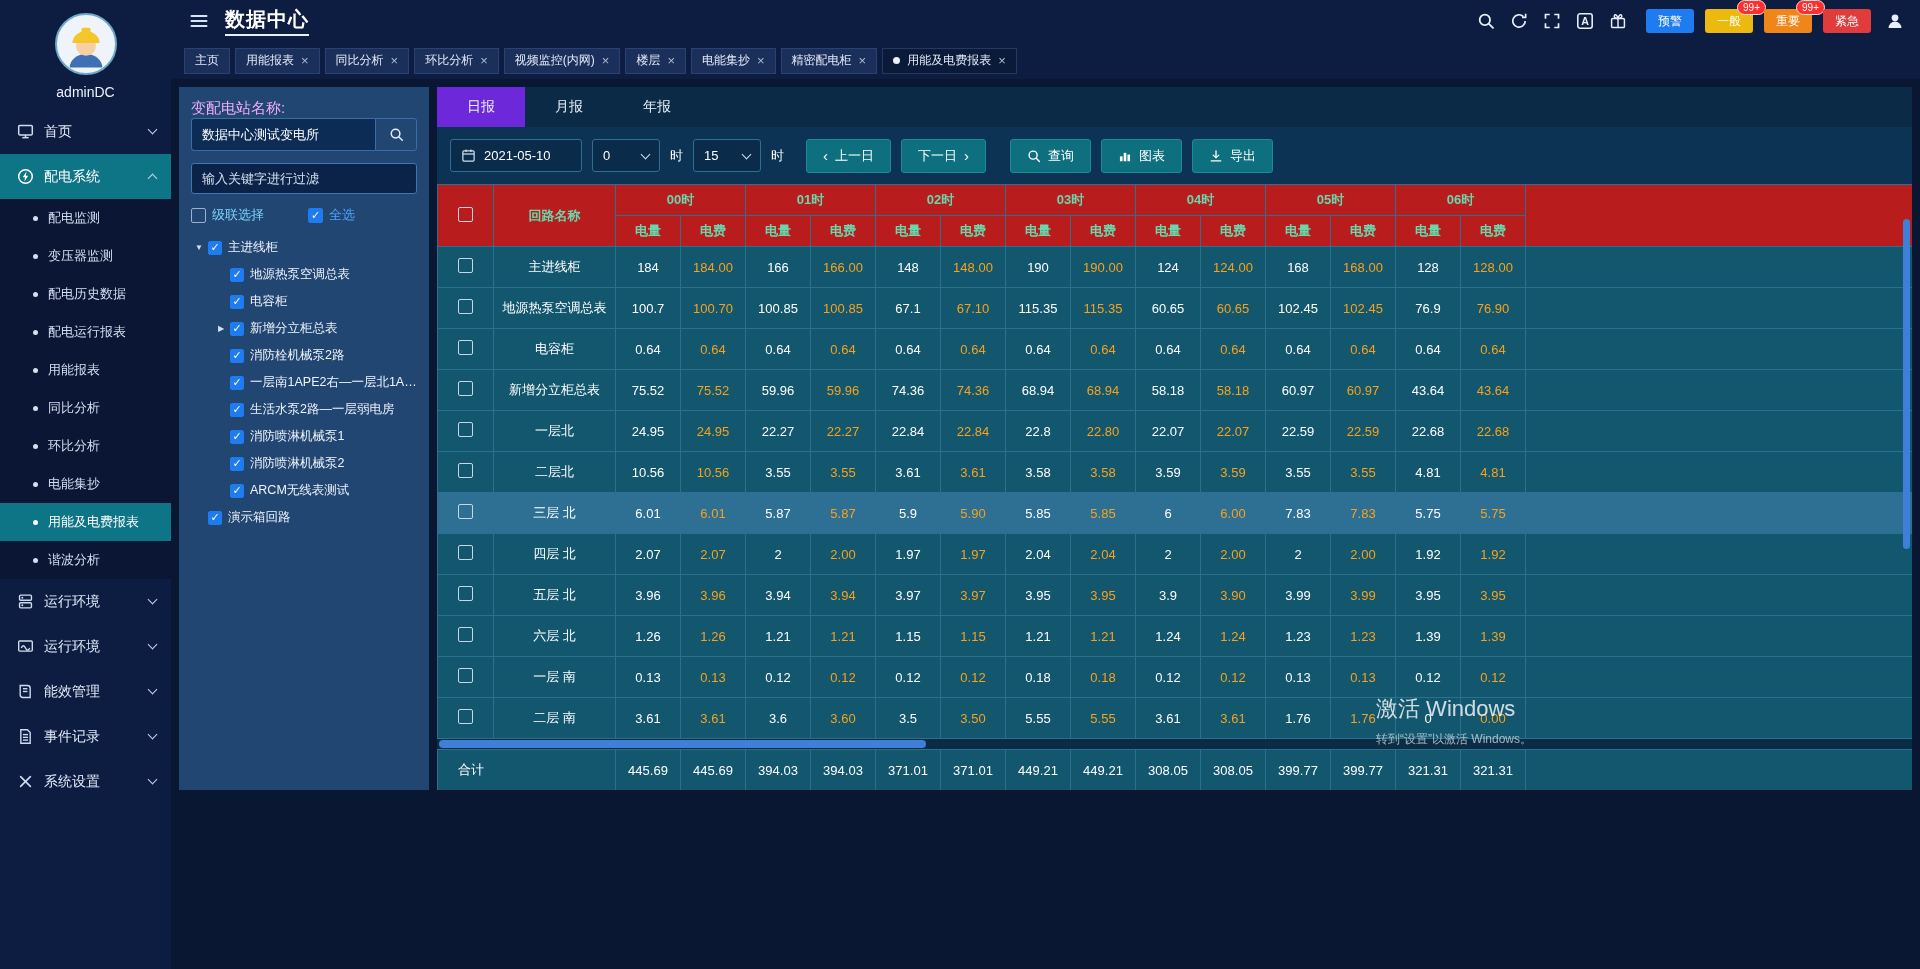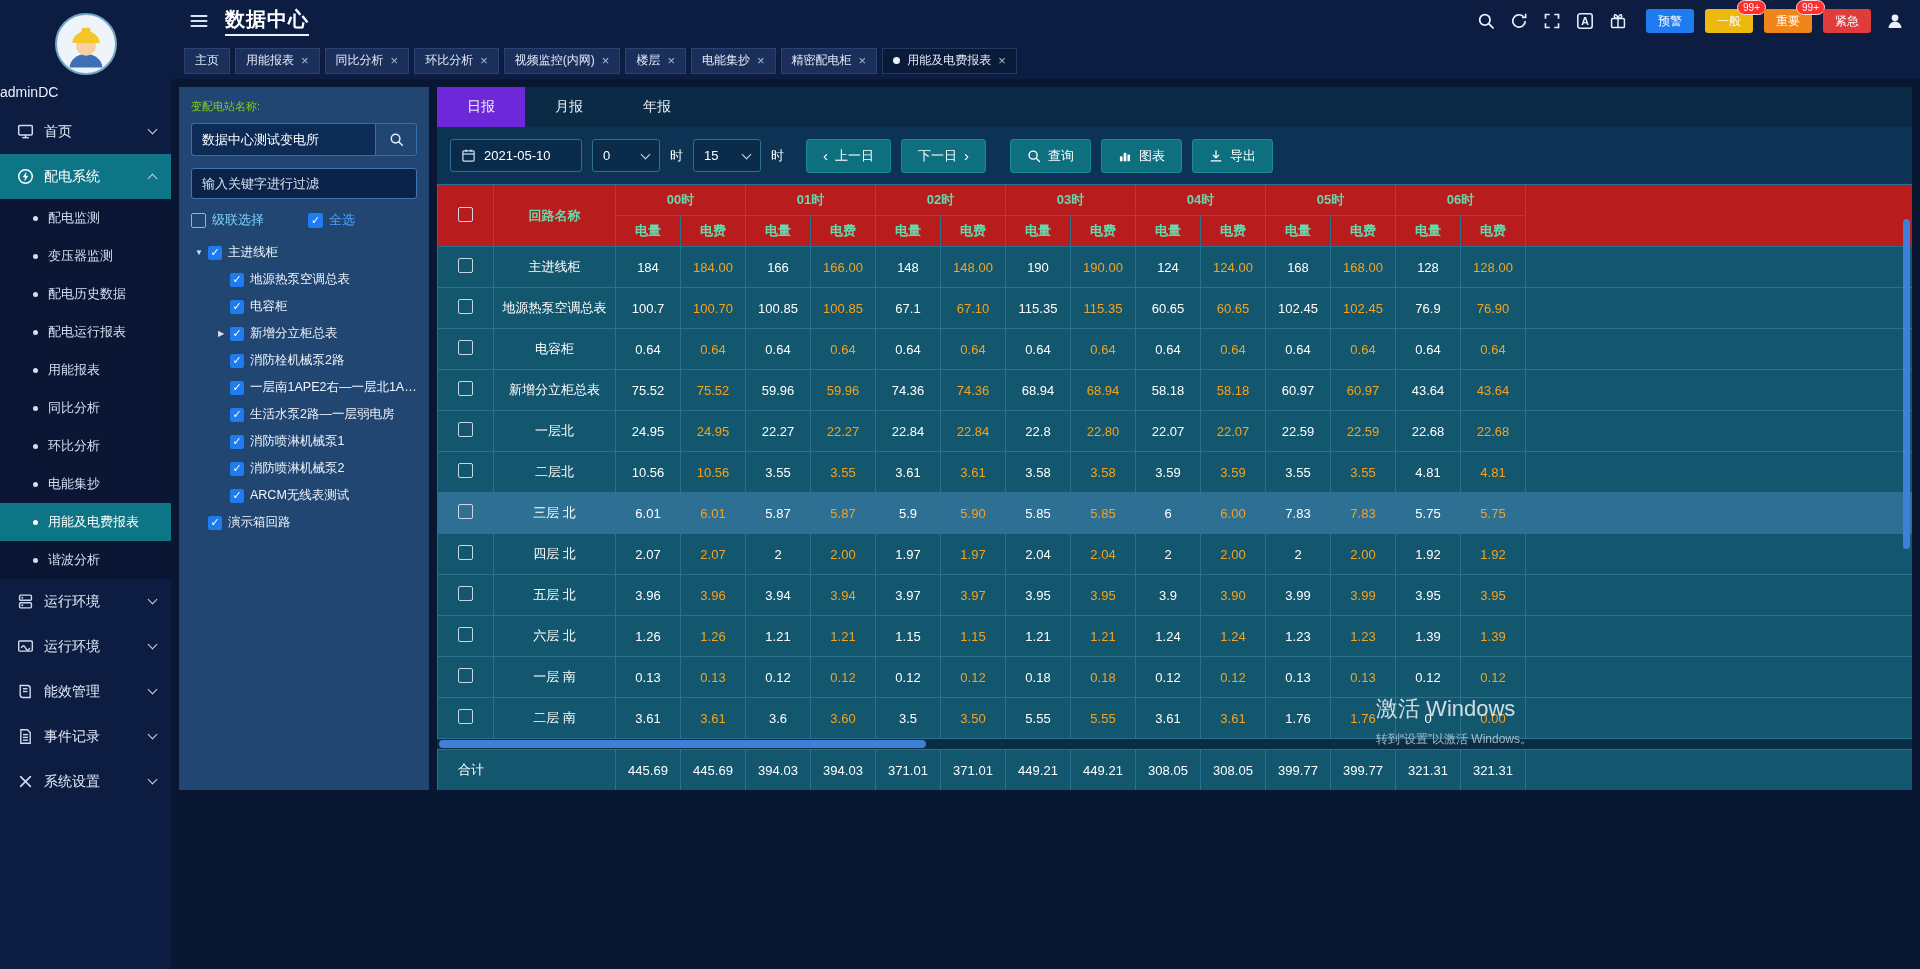--- a/index.html
+++ b/index.html
@@ -2,21 +2,21 @@
 <html><head>
 <meta charset="utf-8">
 <style>
   *{margin:0;padding:0;box-sizing:border-box}
   html,body{width:1920px;height:969px;overflow:hidden}
   body{font-family:"Liberation Sans","DejaVu Sans",sans-serif;background:#0a1733;color:#fff;position:relative}
   .app{display:flex;width:100%;height:100%}
 
   
   .sidebar{width:171px;background:#0d1d42;flex-shrink:0;display:flex;flex-direction:column;z-index:3}
-  .user-block{padding:13px 0 9px;text-align:left}
+  .user-block{padding:13px 0 9px;text-align:center}
   .avatar{width:62px;height:62px;border-radius:50%;margin:0 auto 9px;border:2px solid #70a6c8;background:#eef4fa;overflow:hidden}
   .avatar svg{width:100%;height:100%;display:block}
   .username{font-size:14px;color:#eaf0fc}
   .menu{flex:1;overflow:hidden}
   .menu-item{height:45px;display:flex;align-items:center;padding:0 15px 0 17px;font-size:14px;color:#e2e9f6;cursor:pointer}
   .menu-item.active{background:#0e7586;color:#fff}
   .mi-icon{width:17px;height:17px;margin-right:10px;display:inline-flex;color:#cfdcf0}
   .mi-icon svg{width:100%;height:100%}
   .menu-item.active .mi-icon{color:#fff}
   .mi-label{flex:1;text-align:left}
@@ -47,21 +47,21 @@
   .tab{height:26px;display:flex;align-items:center;gap:7px;padding:0 10px;background:#1b2f5b;border:1px solid #2b416f;color:#e3eaf8;font-size:12px;cursor:pointer;white-space:nowrap}
   .tab.active{background:#0a1b3a;border-color:#24395f}
   .tab-dot{width:7px;height:7px;border-radius:50%;background:#e9f1fb}
   .tab-close{font-size:13px;color:#aebbd4;line-height:1;cursor:pointer}
 
   
   .content{height:719px;display:flex;padding:8px;gap:8px;flex-shrink:0}
 
   
   .tree-panel{width:250px;background:#214672;flex-shrink:0;padding:12px 12px;display:flex;flex-direction:column}
-  .tp-label{font-size:11px;color:#84cc16;margin-bottom:9px}
+  .tp-label{font-size:15px;color:#f0abfc;}
   .station-row{display:flex;margin-bottom:12px}
   .station-input{flex:1;height:33px;background:#0d2c55;border:1px solid #3a6ca8;border-right:none;border-radius:3px 0 0 3px;color:#fff;font-size:13px;padding:0 10px;outline:none;min-width:0}
   .station-search-btn{width:42px;height:33px;border:1px solid #3a6ca8;border-radius:0 3px 3px 0;display:flex;align-items:center;justify-content:center;color:#e3ecf9;cursor:pointer;flex-shrink:0}
   .station-search-btn svg{width:15px;height:15px}
   .filter-input{height:31px;background:#0b2348;border:1px solid #3f74b5;border-radius:3px;color:#e9effc;font-size:13px;padding:0 10px;outline:none;margin-bottom:12px;width:100%}
   .filter-input::placeholder{color:#dfe8f7;opacity:.95}
   .check-row{display:flex;align-items:center;font-size:13px;margin-bottom:10px}
   .check-row .lbl{margin-left:6px;color:#7dd3fc}
   .check-row .lbl-all{color:#4da3ff}
   .check-row .all{margin-left:44px}

